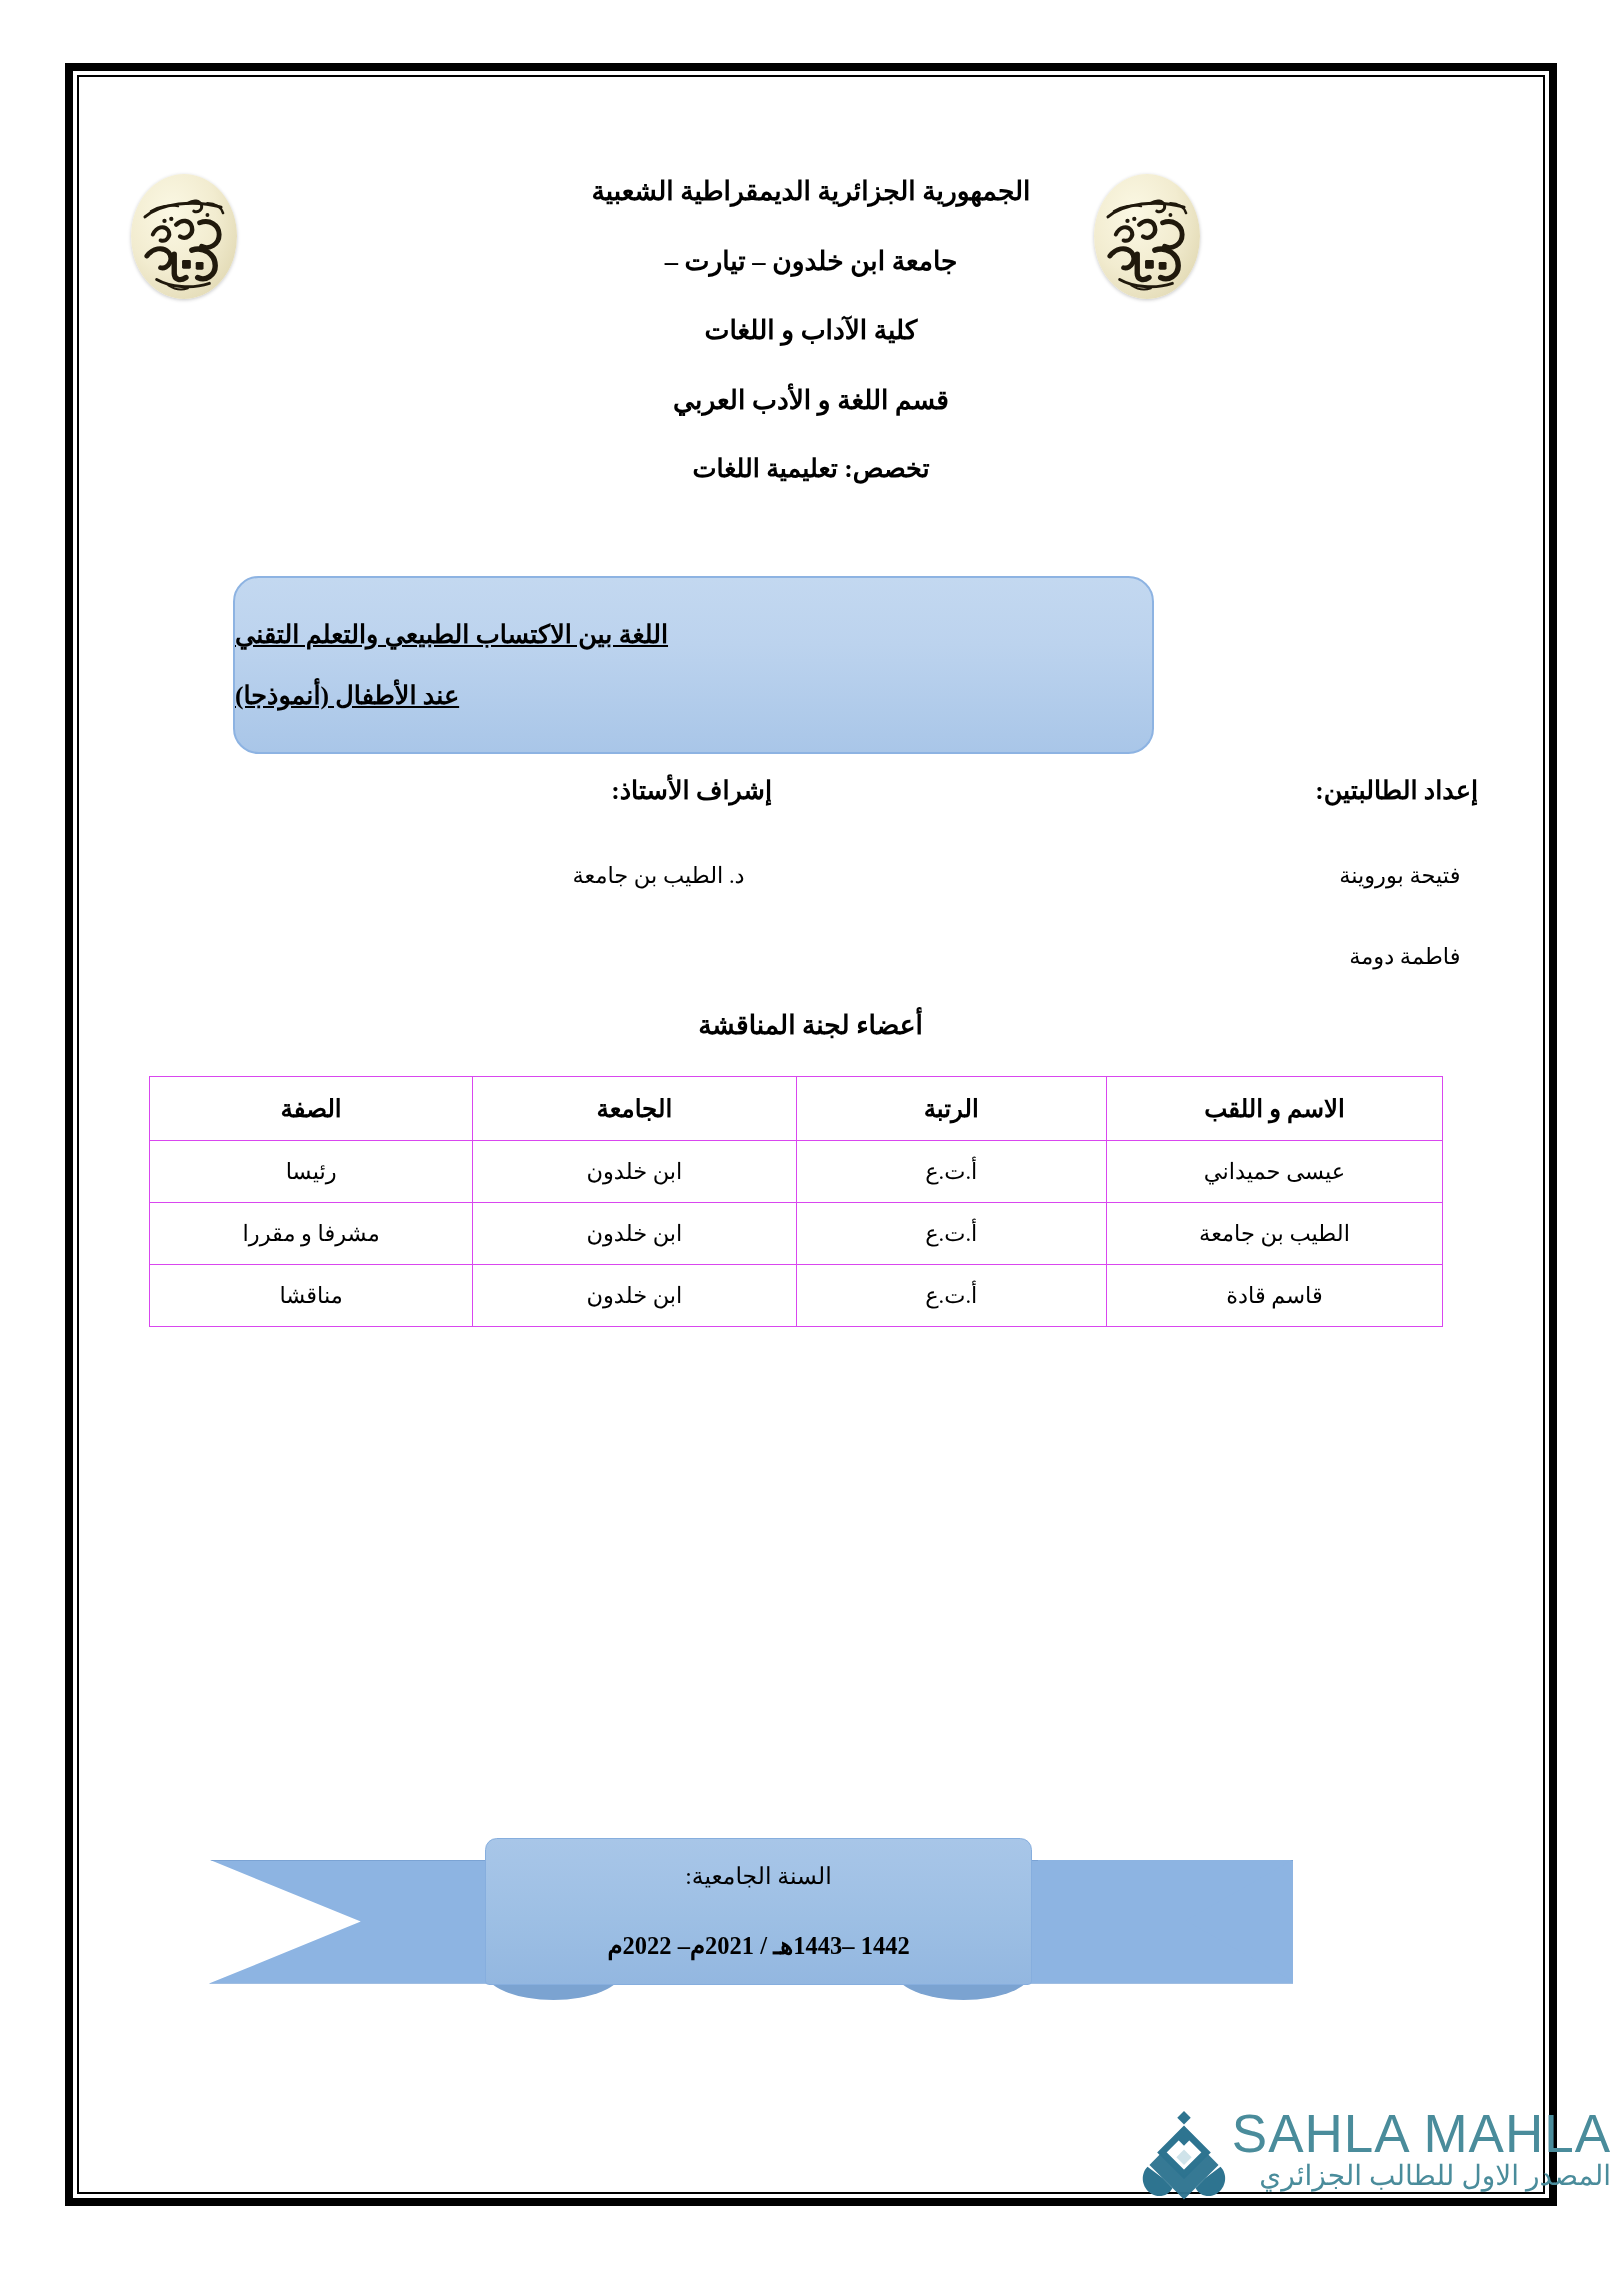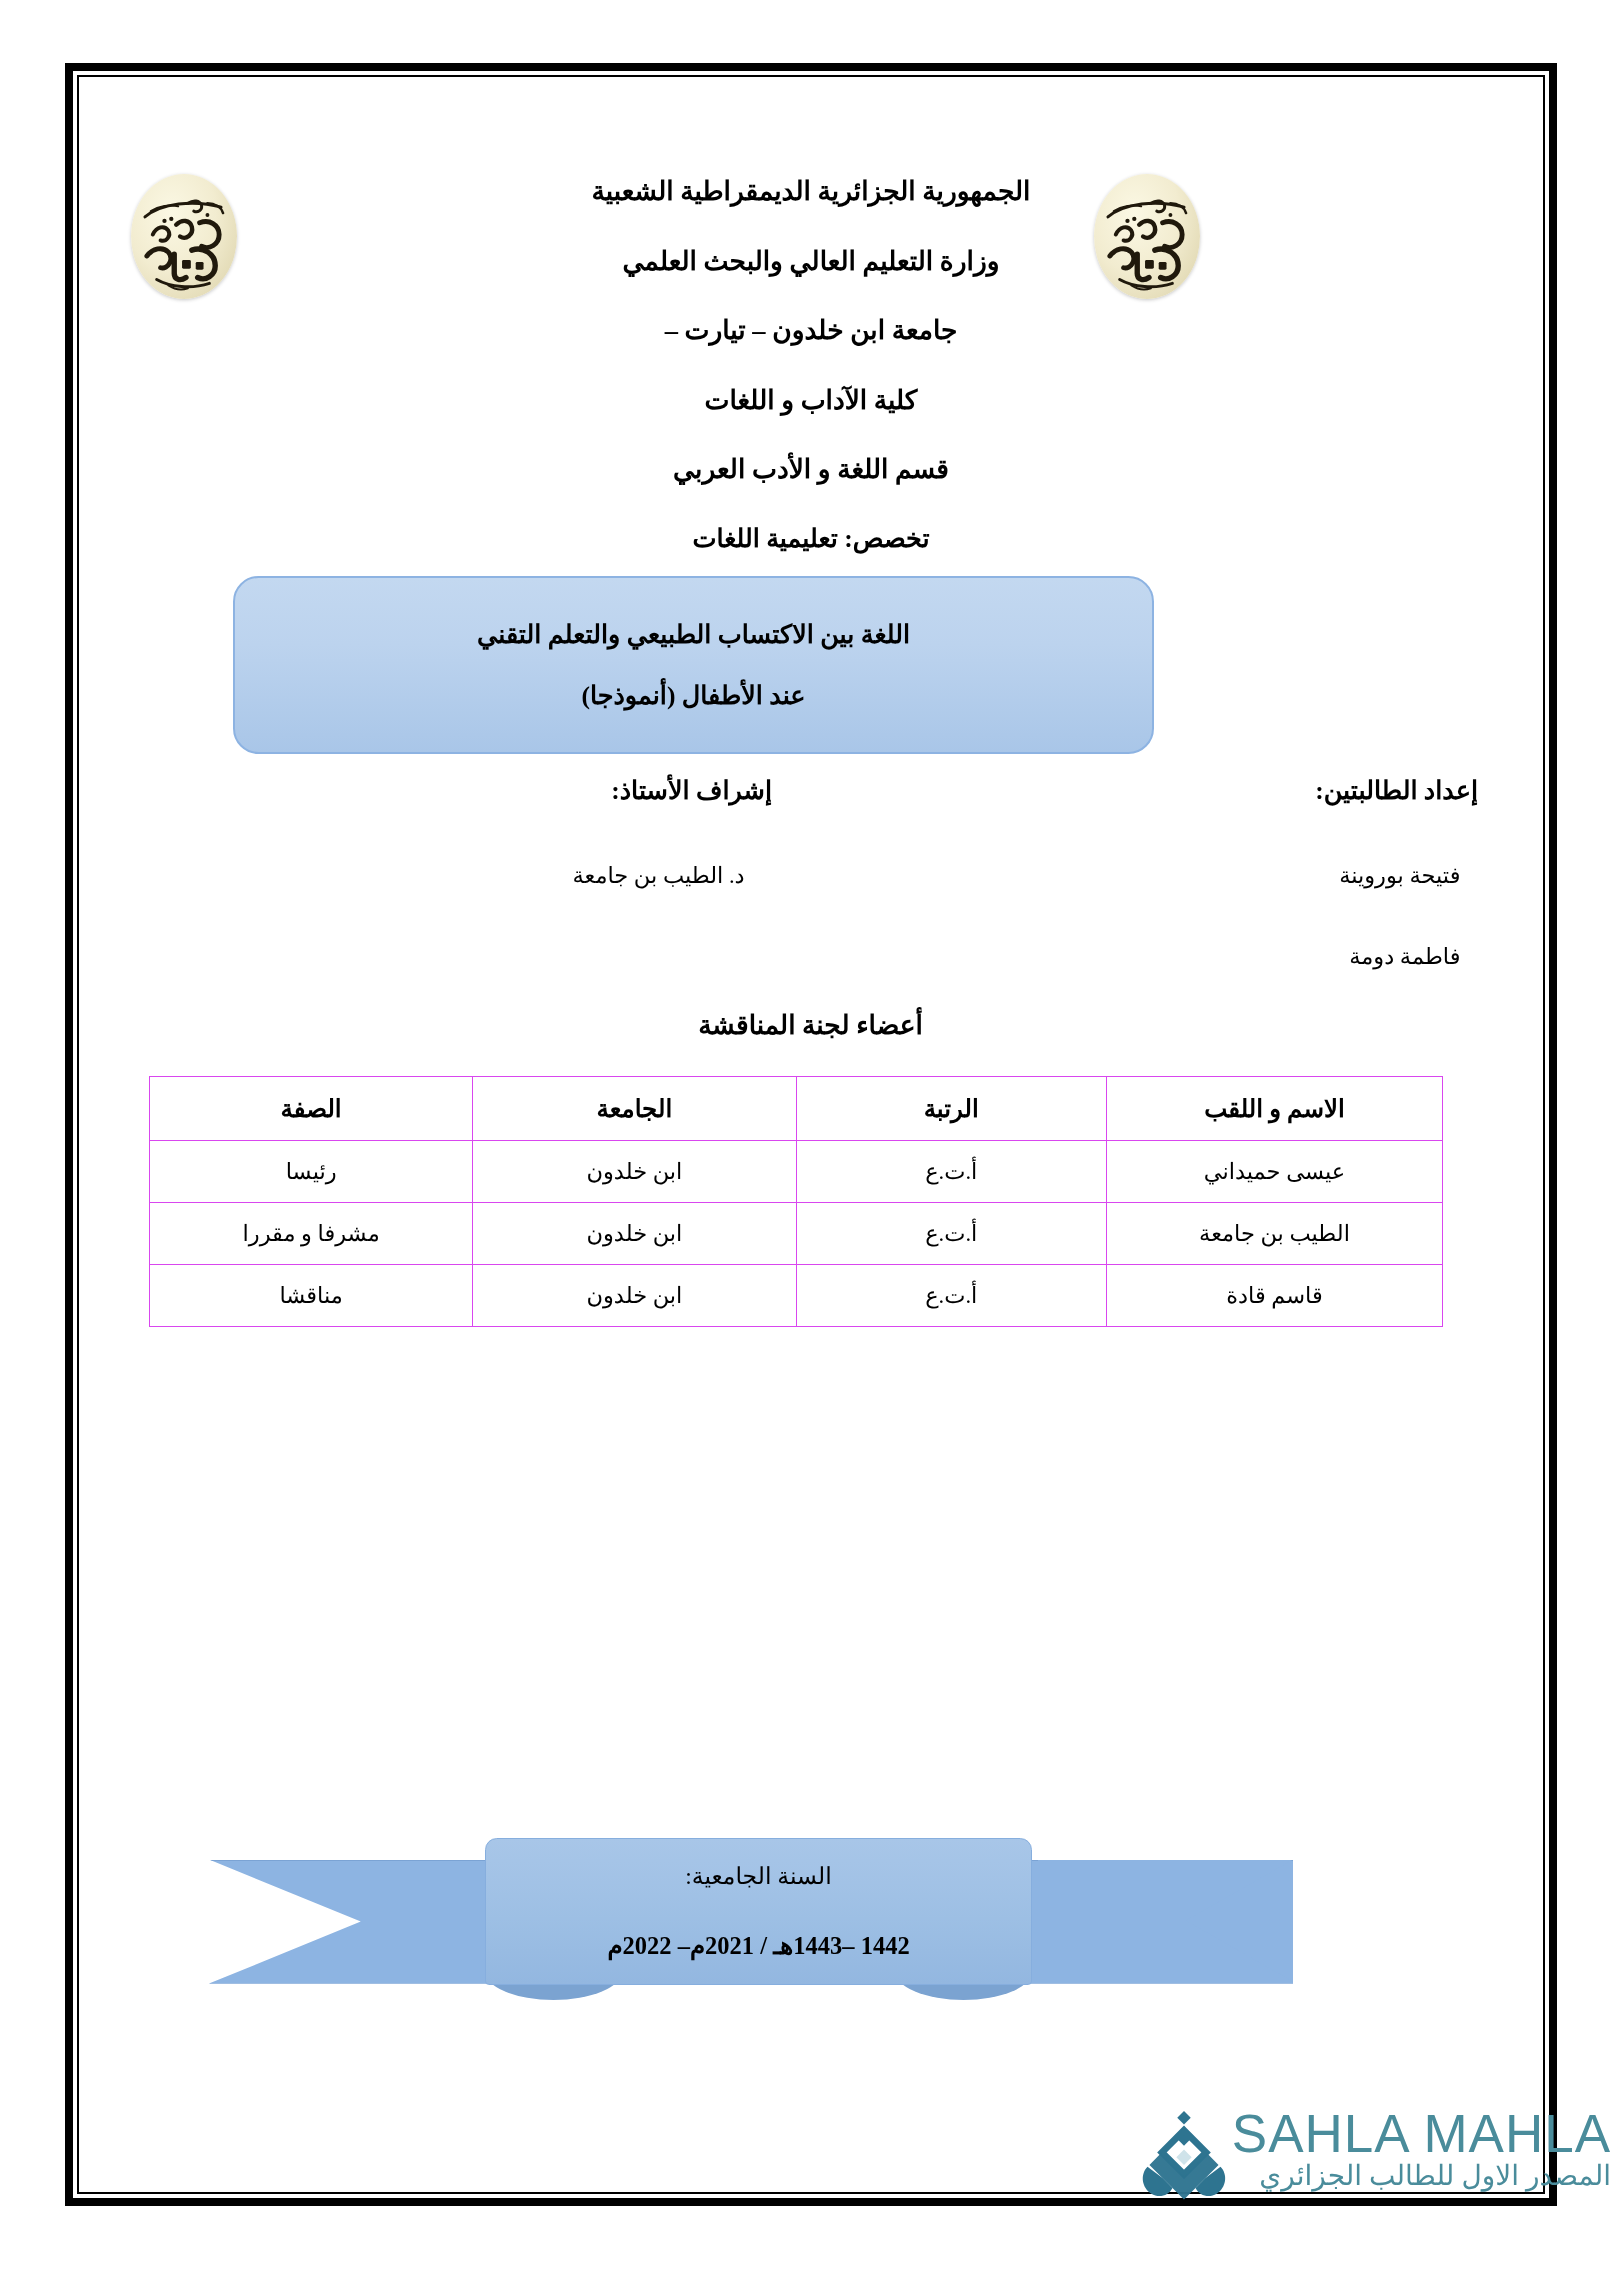--- a/index.html
+++ b/index.html
@@ -90,22 +90,23 @@
     left: 147px;
     top: 492px;
     width: 921px;
     height: 178px;
     border: 2px solid #8db3e2;
     border-radius: 25.5px;
     background: linear-gradient(to bottom, #c3d8f0 0%, #bcd3ee 38%, #a9c6e8 100%);
     box-sizing: border-box;
     display: flex;
     flex-direction: column;
-    align-items: center;
+    align-items: flex-end;
     justify-content: center;
+    text-decoration: underline;
   }
   .title-line {
     font-weight: bold;
     font-size: 25.5px;
     color: #000000;
     line-height: 1.0;
     text-align: center;
   }
   .title-line.t1 { margin-bottom: 35px; }
 
@@ -346,21 +347,20 @@
         <circle cx="41" cy="46" r="2.2"></circle>
         <circle cx="78" cy="42" r="2"></circle>
         <rect x="52" y="88" width="9" height="9" rx="1.5"></rect>
         <rect x="66" y="90" width="8" height="8" rx="1.5"></rect>
       </g>
     </svg>
   </div>
 
   <div class="header-block">
     <div class="header-line l1">الجمهورية الجزائرية الديمقراطية الشعبية</div>
-    <div class="header-line l2">وزارة التعليم العالي والبحث العلمي</div>
     <div class="header-line l3">جامعة ابن خلدون – تيارت –</div>
     <div class="header-line l4">كلية الآداب و اللغات</div>
     <div class="header-line l5">قسم اللغة و الأدب العربي</div>
     <div class="header-line l7">تخصص: تعليمية اللغات</div>
   </div>
 
   <div class="title-box">
     <div class="title-line t1">اللغة بين الاكتساب الطبيعي والتعلم التقني</div>
     <div class="title-line t2">عند الأطفال (أنموذجا)</div>
   </div>

